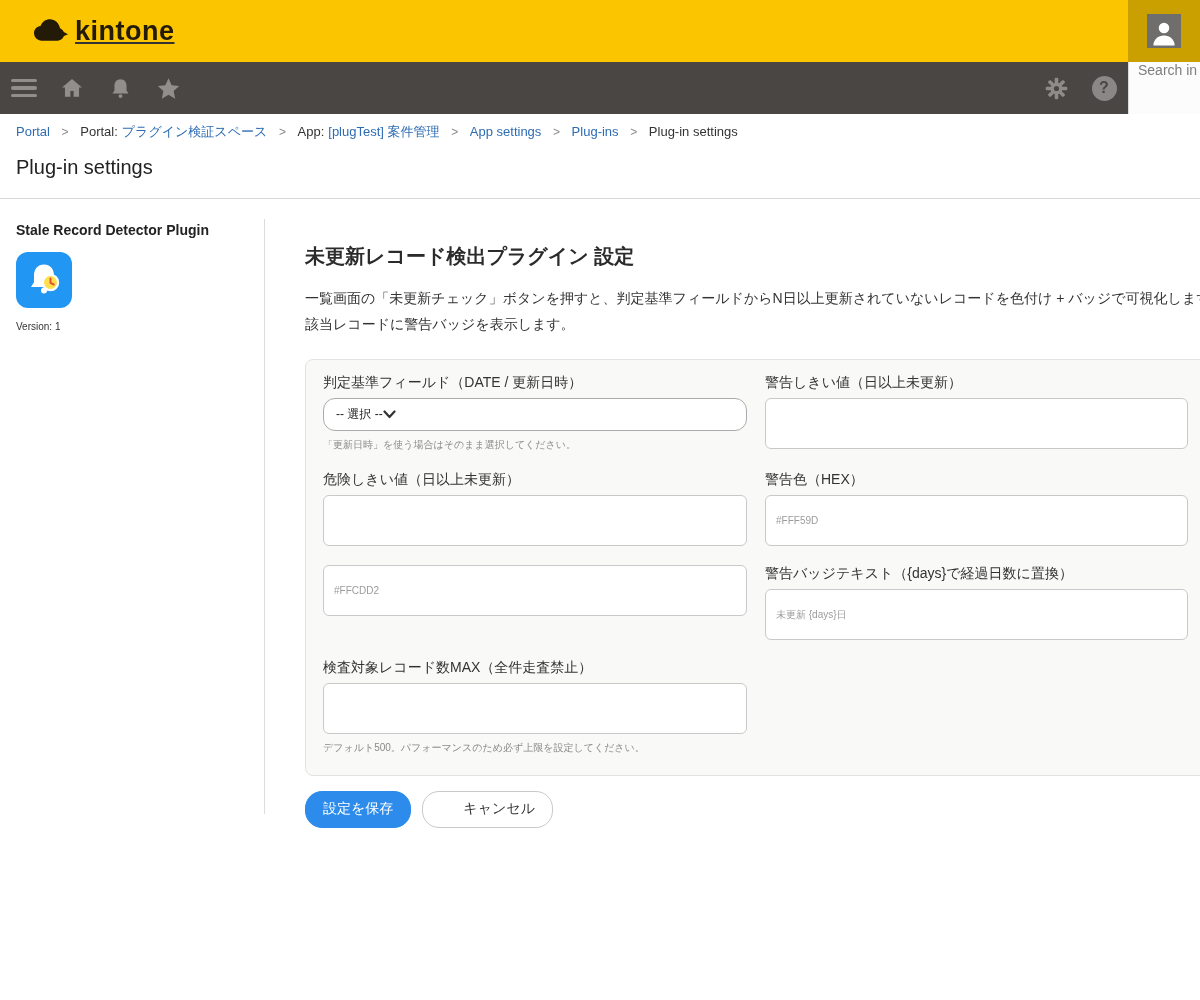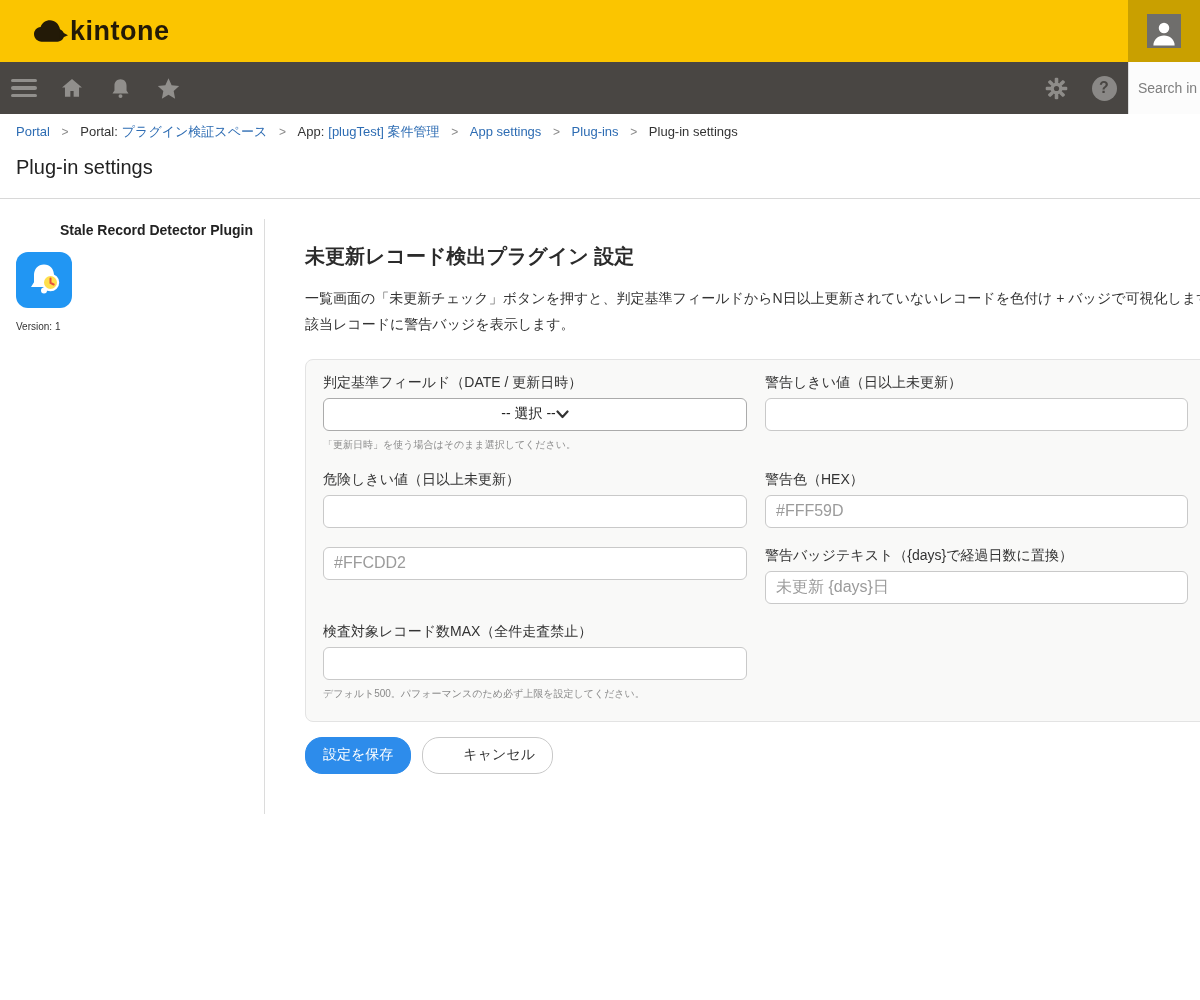--- a/index.html
+++ b/index.html
@@ -6,70 +6,70 @@
   html, body { margin: 0; padding: 0; }
   body {
     width: 1200px; height: 1000px; overflow: hidden;
     background: #fff; color: #333;
     font-family: "Liberation Sans", "DejaVu Sans", sans-serif;
     font-size: 14px;
   }
 
   
   .topbar { height: 62px; background: #FBC500; position: relative; display: flex; align-items: center; }
-  .logo { margin-left: 32px; display: flex; align-items: flex-end; cursor: pointer; }
+  .logo { margin-left: 32px; display: flex; align-items: center; gap: 5px; cursor: pointer; text-decoration: underline; }
   .logo-text { font-size: 27px; font-weight: bold; color: #231A07; letter-spacing: .5px; }
   .user-area { position: absolute; right: 0; top: 0; width: 72px; height: 62px; background: #C9A000;
     display: flex; align-items: center; justify-content: center; }
   .avatar { width: 34px; height: 34px; background: #6F6E6C; display: flex; align-items: flex-end; justify-content: center; overflow: hidden; }
 
   
   .navbar { height: 52px; background: #494643; display: flex; align-items: center; position: relative; }
   .nav-btn { width: 48px; height: 52px; display: flex; align-items: center; justify-content: center; cursor: pointer; }
   .burger { display: flex; flex-direction: column; gap: 4px; }
   .burger span { display: block; width: 26px; height: 3.5px; background: #918F8C; border-radius: 2px; }
   .nav-right { position: absolute; right: 0; top: 0; height: 52px; display: flex; align-items: center; }
   .help-circle { width: 25px; height: 25px; border-radius: 50%; background: #8A8886; color: #494643;
     font-weight: bold; font-size: 16px; display: flex; align-items: center; justify-content: center; }
   .searchbox { width: 72px; height: 52px; background: #FCFCFC; border-left: 1px solid #DDD;
-    display: flex; align-items: center; padding-left: 9px; white-space: nowrap; overflow: hidden;
+    display: flex; align-items: flex-start; padding-left: 9px; white-space: nowrap; overflow: hidden;
     color: #7E7E7E; font-size: 14px; cursor: text; }
 
   
   .breadcrumb { padding: 10px 16px 0; font-size: 13px; line-height: 16px; color: #333; }
   .breadcrumb a { color: #2D6CB3; text-decoration: none; cursor: pointer; }
   .crumb-prefix:empty { display: none; }
   .crumb-prefix { margin-right: 4px; }
   .crumb-sep { color: #8A8A8A; margin: 0 8px; font-size: 12px; }
   .page-title { margin: 15px 16px 0; font-size: 20px; font-weight: 400; color: #222; line-height: 24px; }
   .page-divider { margin-top: 19px; border-bottom: 1px solid #D8D8D8; }
 
   
   .content { display: flex; align-items: flex-start; }
   .sidebar { width: 265px; flex: 0 0 265px; margin-top: 20px; padding: 2px 0 0 16px;
     border-right: 1px solid #DCDCDC; height: 595px; }
-  .plugin-name { font-weight: bold; font-size: 14px; color: #222; line-height: 18px; margin-left: 44px; }
+  .plugin-name { font-weight: bold; font-size: 14px; color: #222; line-height: 18px; }
   .plugin-icon { margin-top: 13px; width: 56px; height: 56px; display: block; cursor: default; }
   .plugin-version { margin-top: 13px; font-size: 10px; color: #333; }
 
   .main { margin-left: 40px; flex: 0 0 auto; width: 1014px; }
   .main-heading { margin-top: 45px; font-size: 20px; font-weight: 700; color: #2b2b2b; line-height: 24px; }
   .main-desc { margin-top: 13px; font-size: 14px; line-height: 26px; color: #333; width: 1010px; }
 
   
   .panel { margin-top: 22px; width: 1012px; background: #F9F9F8; border: 1px solid #E3E3E3;
     border-radius: 8px; padding: 14px 17px 20px; }
   .form-grid { display: grid; grid-template-columns: 424px 423px; column-gap: 18px; row-gap: 19px; align-items: start; }
   .field-label { display: block; font-size: 14px; color: #333; margin-bottom: 7px; line-height: 17px; }
-  .text-input { width: 100%; height: 33px; border: 1px solid #C9C9C9; border-radius: 6px; background: #fff;
-    padding: 0 10px; font-size: 16px; color: #c2410c; font-family: inherit; }
+  .text-input { width: 100%; height: 51px; border: 1px solid #C9C9C9; border-radius: 6px; background: #fff;
+    padding: 0 10px; font-size: 10px; color: #c2410c; font-family: inherit; }
   .text-input::placeholder { color: #9B9B9B; }
-  .select-box { width: 100%; height: 33px; border: 1px solid #ABABAB; border-radius: 6px; background: #fff;
-    padding: 0 12px; font-size: 14px; color: #222; display: flex; align-items: center;
-    justify-content: center; cursor: pointer; }
+  .select-box { width: 100%; height: 33px; border: 1px solid #ABABAB; border-radius: 12px; background: #fff;
+    padding: 0 12px; font-size: 12px; color: #222; display: flex; align-items: center;
+    justify-content: flex-start; cursor: pointer; }
   .hint { margin-top: 7px; font-size: 10px; color: #8A8A8A; line-height: 14px; }
 
   
   .btn-row { margin-top: 15px; display: flex; gap: 11px; }
   .btn { height: 37px; border-radius: 17px; font-size: 14px; padding: 0 17px; cursor: pointer; font-family: inherit; }
   .btn-primary { background: #2D8CEB; border: 1px solid #2D8CEB; color: #fff; }
   .btn-secondary { background: #fff; border: 1px solid #C9C9C9; color: #333; padding-left: 40px; }
 </style>
 </head>
 <body>

